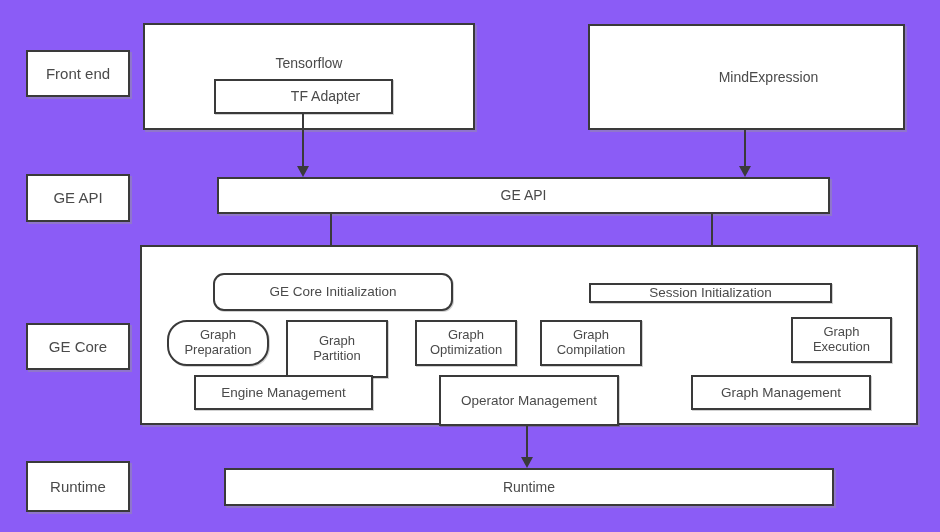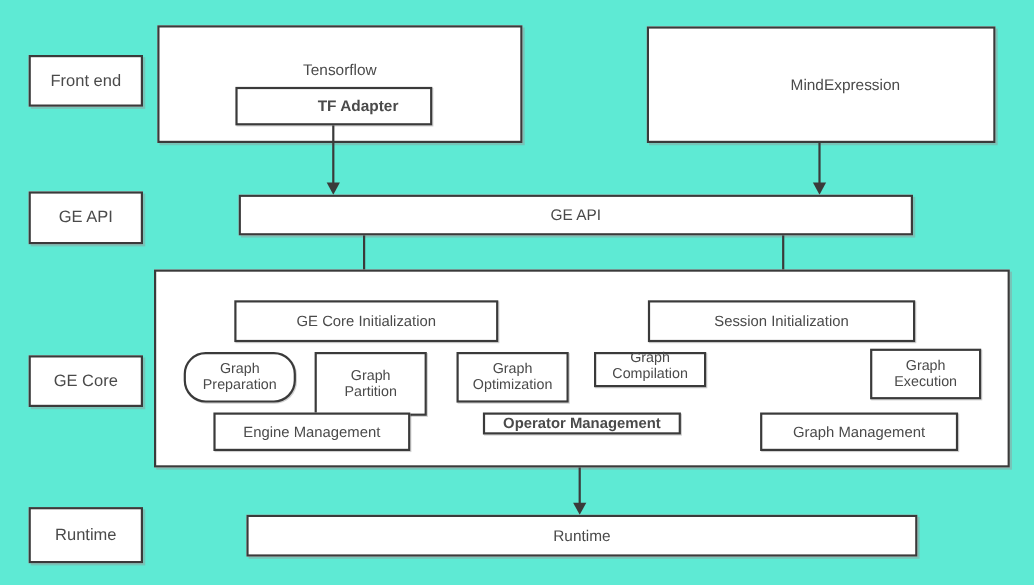--- a/index.html
+++ b/index.html
@@ -5,21 +5,21 @@
   html, body {
     margin: 0;
     padding: 0;
     background: #000000;
     font-family: "Liberation Sans", "DejaVu Sans", sans-serif;
   }
   #stage {
     position: relative;
     width: 940px;
     height: 532px;
-    background: #5eead4;
+    background: #8b5cf6;
     overflow: hidden;
     color: #4a4a4a;
   }
   .box {
     position: absolute;
     box-sizing: border-box;
     background: #ffffff;
     border: 2px solid #3a3a3a;
     display: flex;
     align-items: center;
@@ -76,21 +76,21 @@
   <div class="box on-black side-label" style="left:26px; top:323px; width:104px; height:47px;">
     <span>GE Core</span>
   </div>
   <div class="box on-black side-label" style="left:26px; top:461px; width:104px; height:51px;">
     <span>Runtime</span>
   </div>
 
   <div class="box on-black" style="left:143px; top:23px; width:332px; height:107px;">
     <span class="tf-title">Tensorflow</span>
   </div>
-  <div class="box inner title-label" style="left:214px; top:79px; width:179px; height:35px;font-weight:bold;">
+  <div class="box inner title-label" style="left:214px; top:79px; width:179px; height:35px;">
     <span>TF Adapter</span>
   </div>
 
   <div class="box on-black title-label" style="left:588px; top:24px; width:317px; height:106px;">
     <span>MindExpression</span>
   </div>
 
   <div>
     <div class="arrow-line" style="left:302px; top:114px; height:53px;"></div>
     <div class="arrow-head" style="left:297px; top:166px;"></div>
@@ -110,47 +110,47 @@
     <div class="arrow-head" style="left:325px; top:261px;"></div>
   </div>
 
   <div>
     <div class="arrow-line" style="left:711px; top:214px; height:48px;"></div>
     <div class="arrow-head" style="left:706px; top:261px;"></div>
   </div>
 
   <div class="box on-black" style="left:140px; top:245px; width:778px; height:180px;"></div>
 
-  <div class="box inner init" style="left:213px; top:273px; width:240px; height:38px;">
+  <div class="box inner init" style="left:213px; top:273px; width:240px; height:38px;border-radius:11px;">
     <span>GE Core Initialization</span>
   </div>
-  <div class="box inner init" style="left:589px; top:273px; width:243px; height:38px;">
+  <div class="box inner init" style="left:589px; top:283px; width:243px; height:20px;">
     <span>Session Initialization</span>
   </div>
 
   <div class="box inner module" style="left:167px; top:320px; width:102px; height:46px;border-radius:20px;">
     <span>Graph Preparation</span>
   </div>
   <div class="box inner module" style="left:286px; top:320px; width:102px; height:58px;">
     <span>Graph Partition</span>
   </div>
   <div class="box inner module" style="left:415px; top:320px; width:102px; height:46px;">
     <span>Graph Optimization</span>
   </div>
-  <div class="box inner module" style="left:540px; top:320px; width:102px; height:32px;align-items:flex-end;">
+  <div class="box inner module" style="left:540px; top:320px; width:102px; height:46px;">
     <span>Graph Compilation</span>
   </div>
   <div class="box inner module" style="left:791px; top:317px; width:101px; height:46px;">
     <span>Graph Execution</span>
   </div>
 
   <div class="box inner mgmt" style="left:194px; top:375px; width:179px; height:35px;">
     <span>Engine Management</span>
   </div>
-  <div class="box inner mgmt" style="left:439px; top:375px; width:180px; height:20px;font-weight:bold;">
+  <div class="box inner mgmt" style="left:439px; top:375px; width:180px; height:51px;">
     <span>Operator Management</span>
   </div>
   <div class="box inner mgmt" style="left:691px; top:375px; width:180px; height:35px;text-align:center;">
     <span>Graph Management</span>
   </div>
 
   <div>
     <div class="arrow-line" style="left:526px; top:425px; height:33px;"></div>
     <div class="arrow-head" style="left:521px; top:457px;"></div>
   </div>

